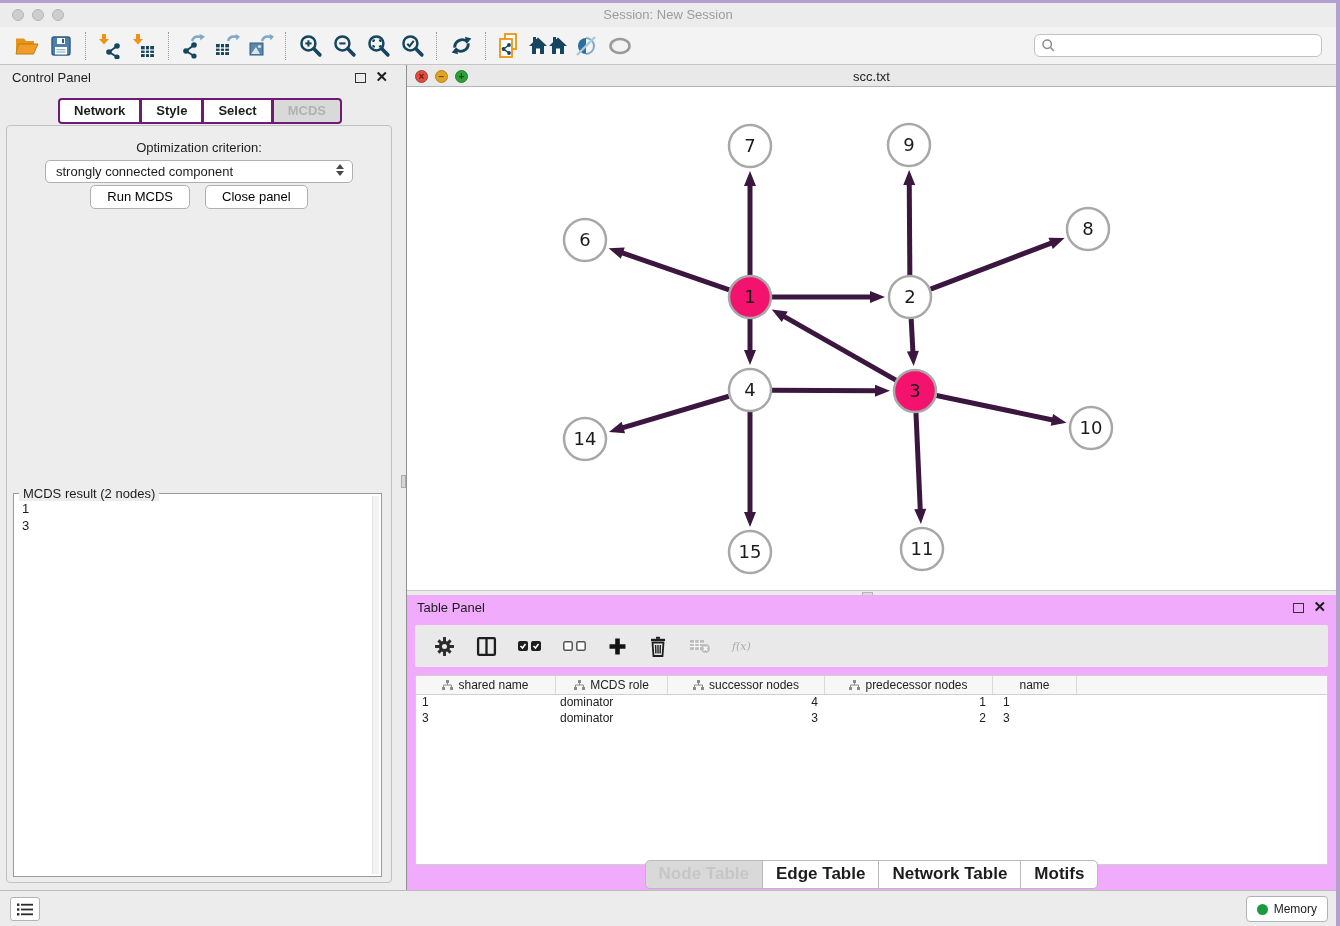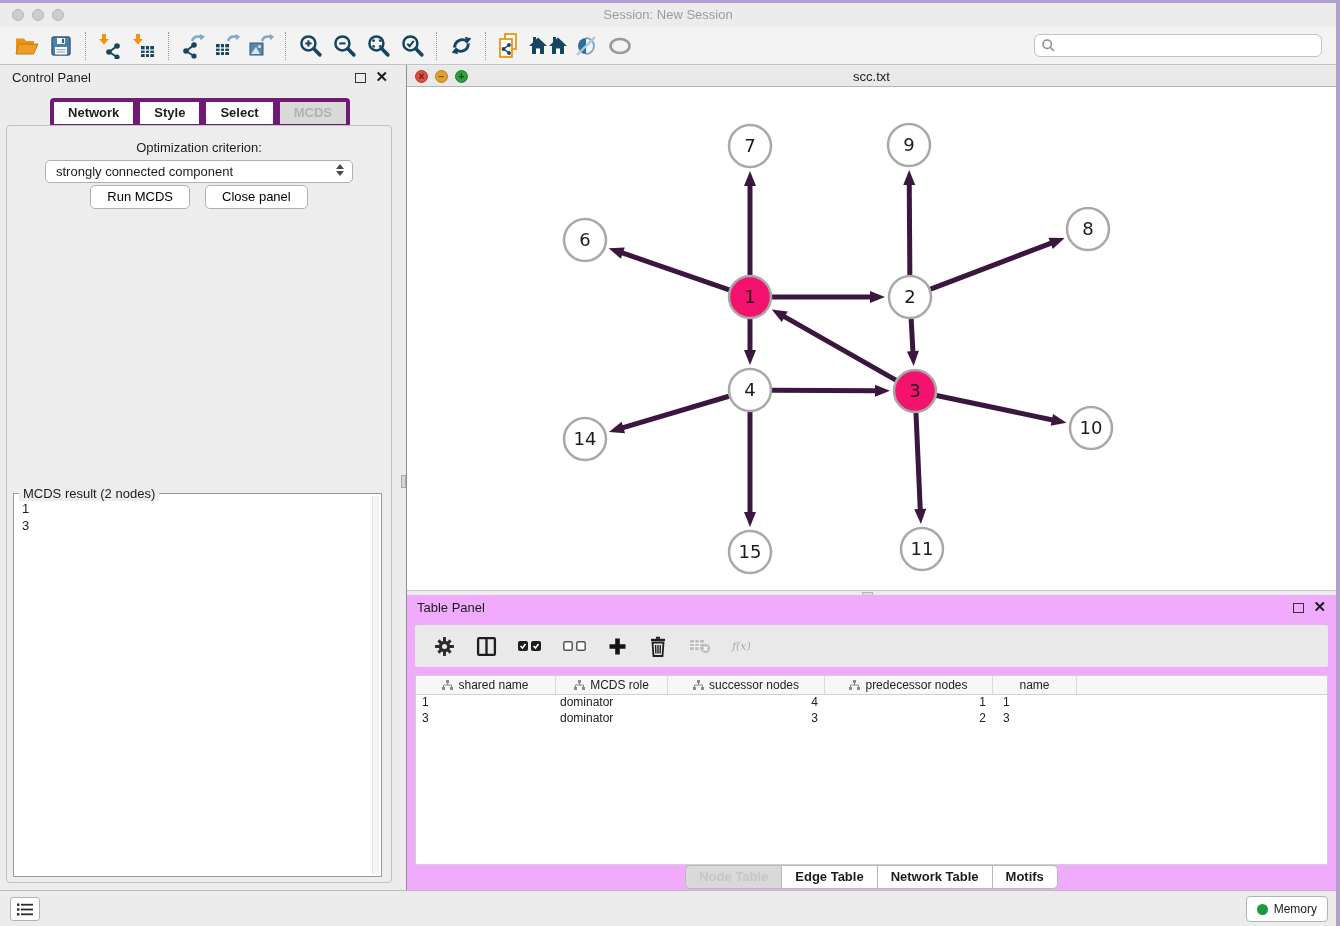--- a/index.html
+++ b/index.html
@@ -22,21 +22,21 @@
                border:1px solid #c2c2c2; border-radius:6px; display:flex; align-items:center; padding-left:6px; }
   .searchbox input { border:none; outline:none; flex:1; height:100%; font-size:13px; background:transparent; }
 
   
   .control-panel { position:absolute; left:0; top:62px; width:400px; height:825px; background:#ececec; }
   .panel-head { position:relative; height:26px; }
   .panel-head .ptitle { position:absolute; left:12px; top:5px; font-size:13px; color:#1c1c1c; }
   .float-ic { position:absolute; width:11px; height:10px; border:1.5px solid #333; top:8px; }
   .close-ic { position:absolute; top:4px; font-size:15px; font-weight:bold; color:#1c1c1c; line-height:16px; }
   .cp-tabs { position:absolute; left:0; top:33px; width:100%; display:flex; justify-content:center; }
-  .tab { background:#fff; border:4px solid #701a75; margin-left:-1px; padding:3px 14px 4px;
+  .tab { background:#fff; border:2px solid #701a75; margin-left:-1px; padding:3px 14px 4px;
          font-size:13px; font-weight:bold; color:#1c1c1c; }
   .tab:first-child { border-radius:4px 0 0 4px; margin-left:0; }
   .tab:last-child { border-radius:0 4px 4px 0; }
   .tab.disabled-active { background:#d9d9d9; color:#b2b2b2; }
   .cp-body { position:absolute; left:6px; right:8px; top:60px; bottom:7px; background:#ededed;
              border:1px solid #c2c2c2; border-radius:4px; }
   .opt-label { position:absolute; top:14px; width:100%; text-align:center; font-size:13px; }
   .combo { position:absolute; left:38px; right:38px; top:34px; height:23px; background:#fff;
            border:1px solid #b0b0b0; border-radius:5px; font-size:13px; display:flex; align-items:center;
            padding-left:10px; }
@@ -82,21 +82,21 @@
         border-right:1px solid #dadada; }
   .th svg { flex:0 0 auto; }
   .trow { display:flex; height:16px; font-size:12px; color:#222; }
   .td { overflow:hidden; white-space:nowrap; }
   .c0 { width:140px; } .c1 { width:112px; } .c2 { width:157px; } .c3 { width:168px; } .c4 { width:84px; }
   .td.c0 { padding-left:6px; } .td.c1 { padding-left:4px; }
   .td.c2 { text-align:right; padding-right:7px; } .td.c3 { text-align:right; padding-right:7px; }
   .td.c4 { padding-left:10px; }
   .tp-tabs { position:absolute; left:0; bottom:1px; width:100%; display:flex; justify-content:center; }
   .tp-tab { background:#fff; border:1px solid #b9b9b9; margin-left:-1px; padding:3px 13px 4px;
-            font-size:13px; font-weight:bold; color:#1c1c1c; }
+            font-size:17px; font-weight:bold; color:#1c1c1c; }
   .tp-tab:first-child { border-radius:5px 0 0 5px; margin-left:0; }
   .tp-tab:last-child { border-radius:0 5px 5px 0; }
   .tp-tab.disabled-active { background:#d9d9d9; color:#c6c6c6; }
 
   
   .statusbar { position:absolute; left:0; bottom:0; width:100%; height:36px; background:#ececec;
                border-top:1px solid #bcbcbc; }
   .list-btn { position:absolute; left:10px; top:6px; width:30px; height:24px; background:#fff;
               border:1px solid #b3b3b3; border-radius:3px; display:flex; align-items:center; justify-content:center; }
   .mem-btn { position:absolute; right:8px; top:5px; height:26px; background:#fff; border:1px solid #b3b3b3;

